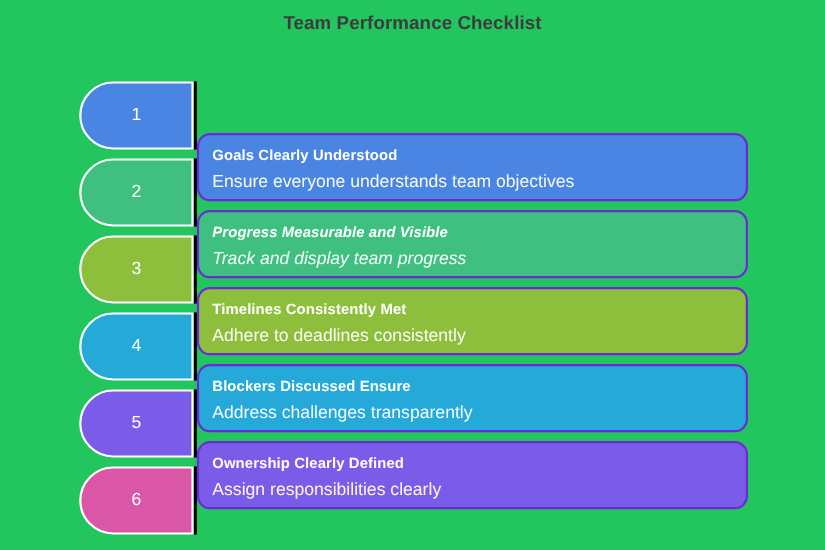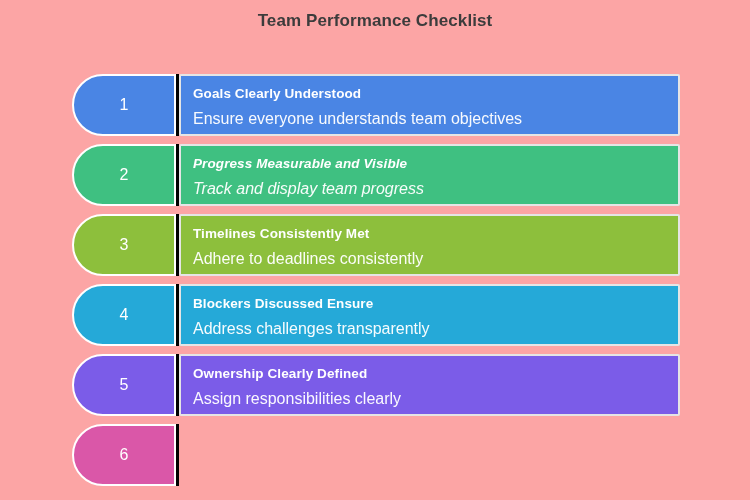--- a/index.html
+++ b/index.html
@@ -77,24 +77,25 @@
     width: 3px;
     flex: 0 0 auto;
     background: #000000;
   }
 
   .panel {
     position: relative;
     flex: 1 1 auto;
     height: 62px;
     box-sizing: border-box;
-    border: 2px solid #e5e5e5;
-    border-radius: 2px;
+    border: 2px solid #6d28d9;
+    border-radius: 12px;
     padding: 10px 0 0 12px;
     overflow: hidden;
+    margin-top: 47px;
   }
 
   .panel-title {
     font-size: 13.5px;
     font-weight: bold;
     color: #ffffff;
     line-height: 1.15;
     letter-spacing: 0.1px;
     white-space: nowrap;
     font-family: "Liberation Sans", sans-serif;
@@ -106,21 +107,21 @@
     font-weight: 400;
     color: rgba(255,255,255,0.96);
     line-height: 1.2;
     white-space: nowrap;
     font-family: "Liberation Sans", sans-serif;
   }
 </style>
 </head>
 <body style="background: rgb(0, 0, 0);">
 
-<div class="canvas" style="background: #fca5a5;">
+<div class="canvas" style="background: #22c55e;">
 
   <div class="page-title" style="color: rgb(60, 60, 60);">Team Performance Checklist</div>
 
   <div class="checklist">
 
     <div class="row">
       <div class="cap" style="background: rgb(74, 133, 228);">
         <span class="cap-number">1</span>
       </div>
       <div class="gutter"></div>

